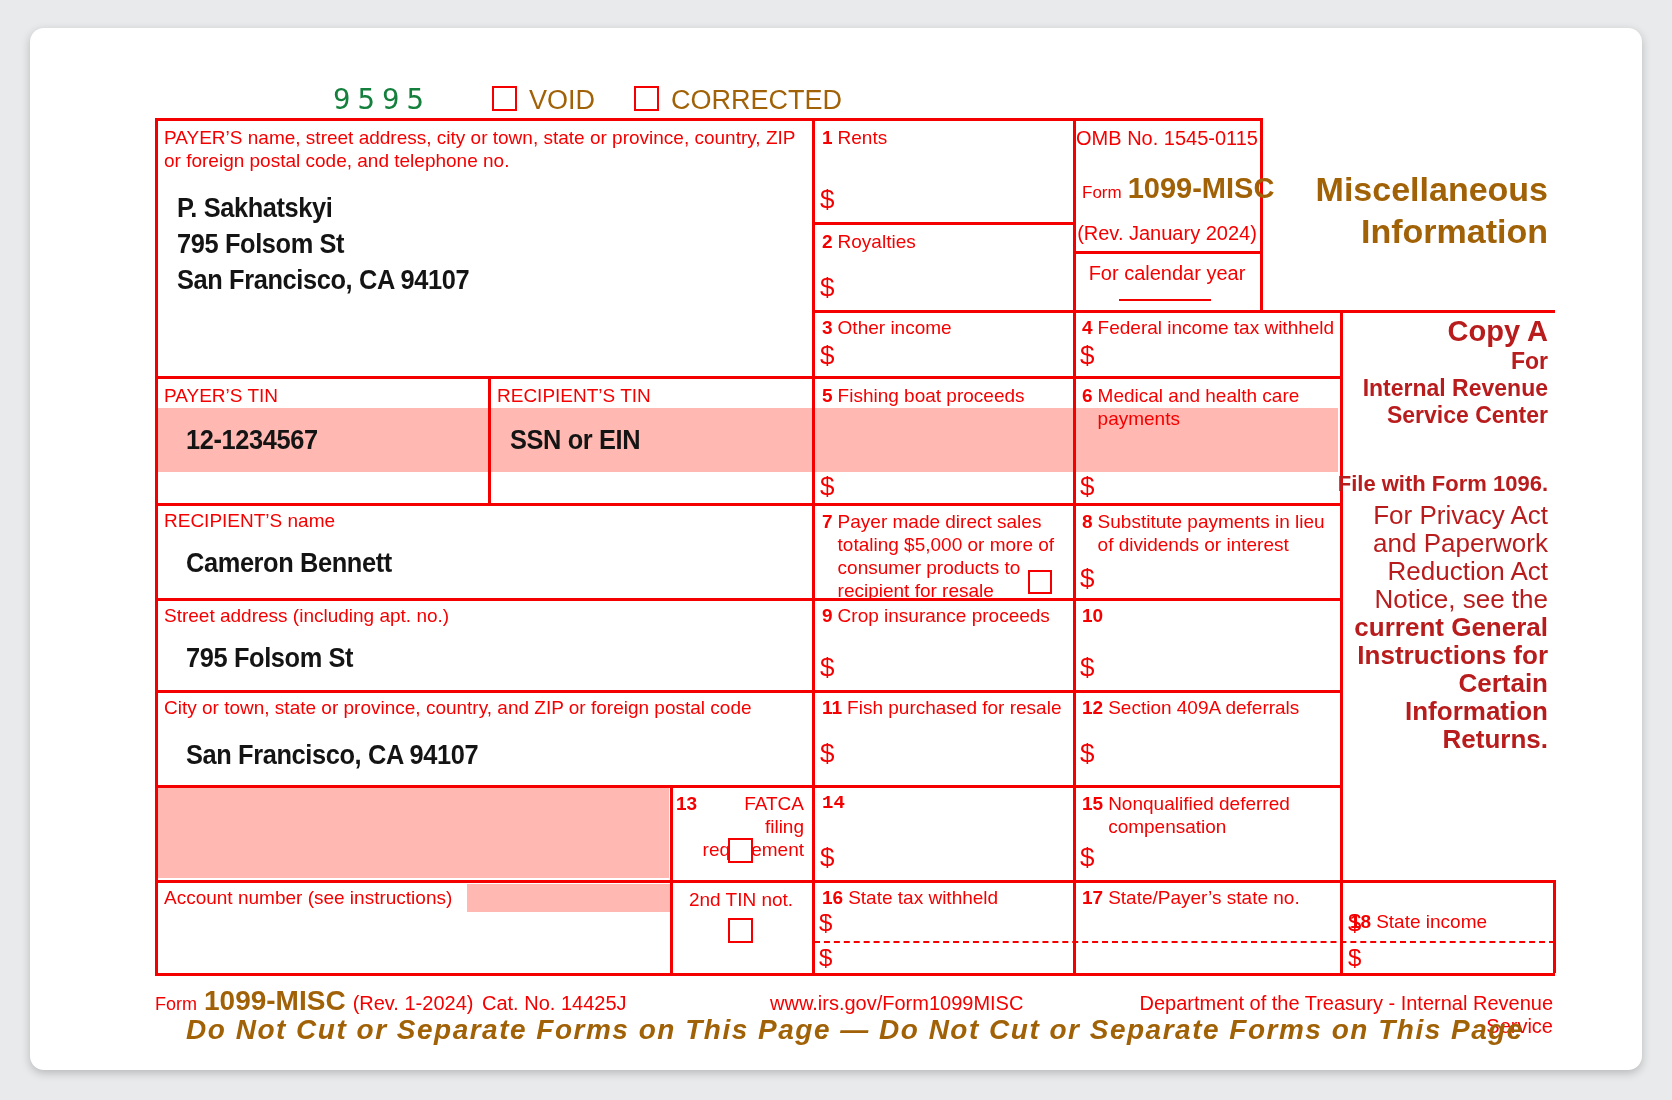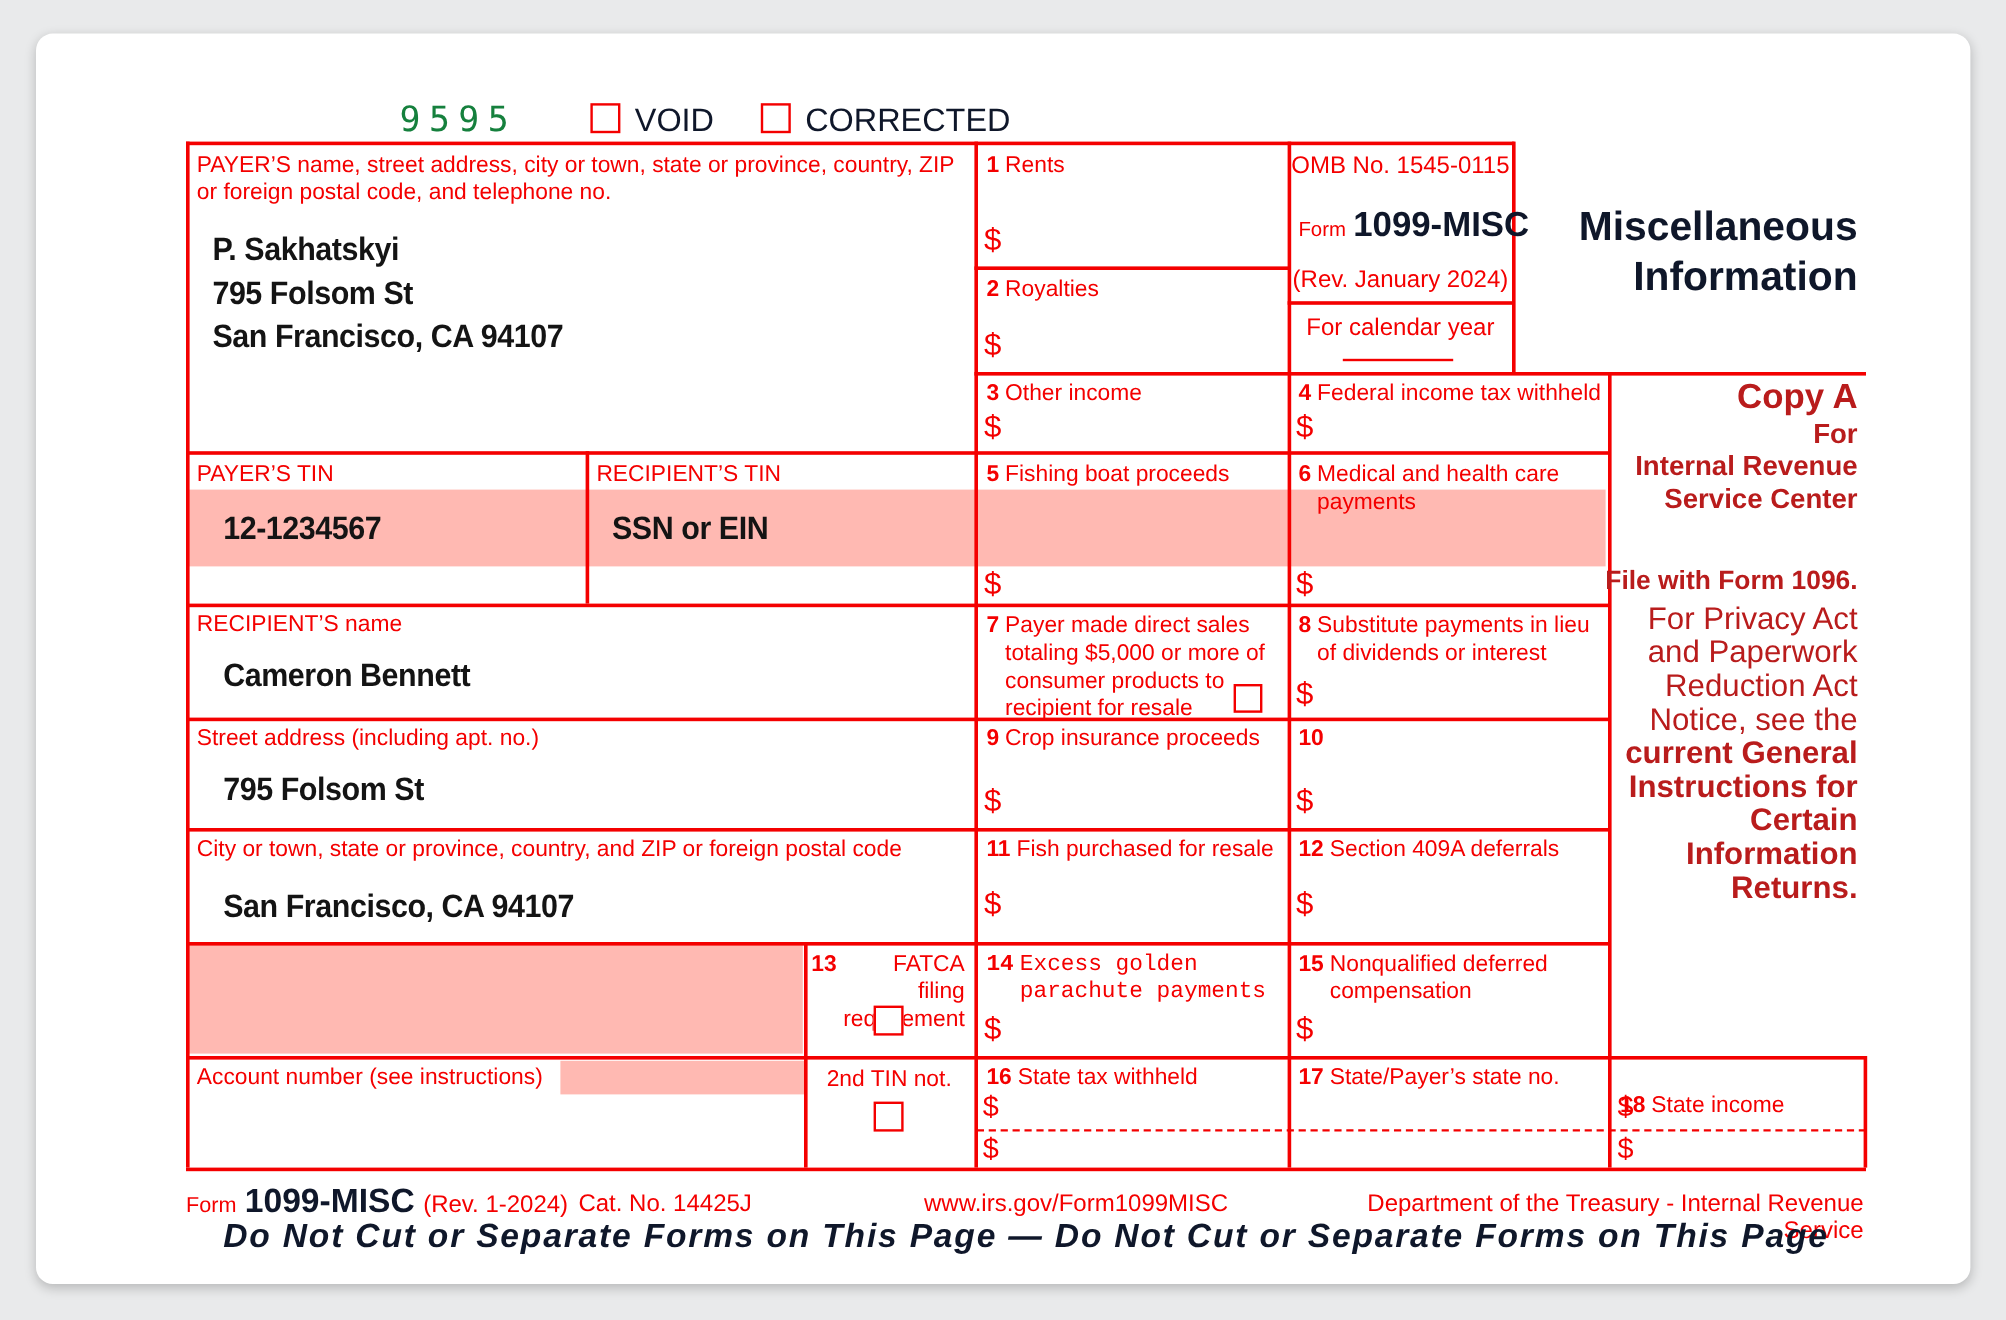--- a/index.html
+++ b/index.html
@@ -10,21 +10,21 @@
   .hl,.vl{position:absolute;background:#f40000;}
   .dash{position:absolute;height:0;border-top:2.5px dashed #f40000;}
   .pink{position:absolute;background:#ffb9b2;}
   .lbl{position:absolute;color:#f40000;font:19px/23px "Liberation Sans",sans-serif;}
   .lbl b{font-weight:bold;}
   .flx{display:flex;gap:5px;}
   .dollar{position:absolute;color:#f40000;font-family:"Liberation Sans",sans-serif;font-size:26px;line-height:26px;}
   .val{position:absolute;color:#141414;font-family:"Liberation Sans",sans-serif;font-weight:700;
        font-size:27px;line-height:36px;letter-spacing:-.4px;transform:scaleX(.94);transform-origin:left top;white-space:nowrap;}
   .cb{position:absolute;width:25px;height:25px;border:2.5px solid #f40000;background:#fff;}
-  .redbig{position:absolute;color:#0f172a;font-family:"Liberation Sans",sans-serif;font-weight:bold;}
+  .redbig{position:absolute;color:#a16207;font-family:"Liberation Sans",sans-serif;font-weight:bold;}
   .ocr{position:absolute;color:#15803d;font-family:"DejaVu Sans Mono",monospace;font-size:29px;letter-spacing:7px;}
   .ctr{text-align:center;}
   .rt{text-align:right;}
   .copyblock div{font-family:"Liberation Sans",sans-serif;color:#b91c1c;}
 </style>
 </head>
 <body>
 
 <div class="card"></div>
 
@@ -157,21 +157,20 @@
   </div>
 <div class="dollar" style="left:1080px;top:740px;">$</div>
 
 <div class="lbl flx rt" style="left:676px;top:792px;width:128px;justify-content:flex-end;">
     <b>13</b>
     <span style="text-align:right;">FATCA filing requirement</span>
   </div>
 <div class="cb" style="left:728px;top:838px;"></div>
 <div class="lbl flx" style="left:822px;top:792px;width:240px;font-family:Liberation Mono, monospace;">
     <b>14</b>
-    <span>Excess golden parachute payments</span>
   </div>
 <div class="dollar" style="left:820px;top:844px;">$</div>
 <div class="lbl flx" style="left:1082px;top:792px;width:240px;">
     <b>15</b>
     <span>Nonqualified deferred compensation</span>
   </div>
 <div class="dollar" style="left:1080px;top:844px;">$</div>
 
 <div class="lbl" style="left:164px;top:886px;">Account number (see instructions)</div>
 <div class="lbl ctr" style="left:676px;top:888px;width:130px;">2nd TIN not.</div>

